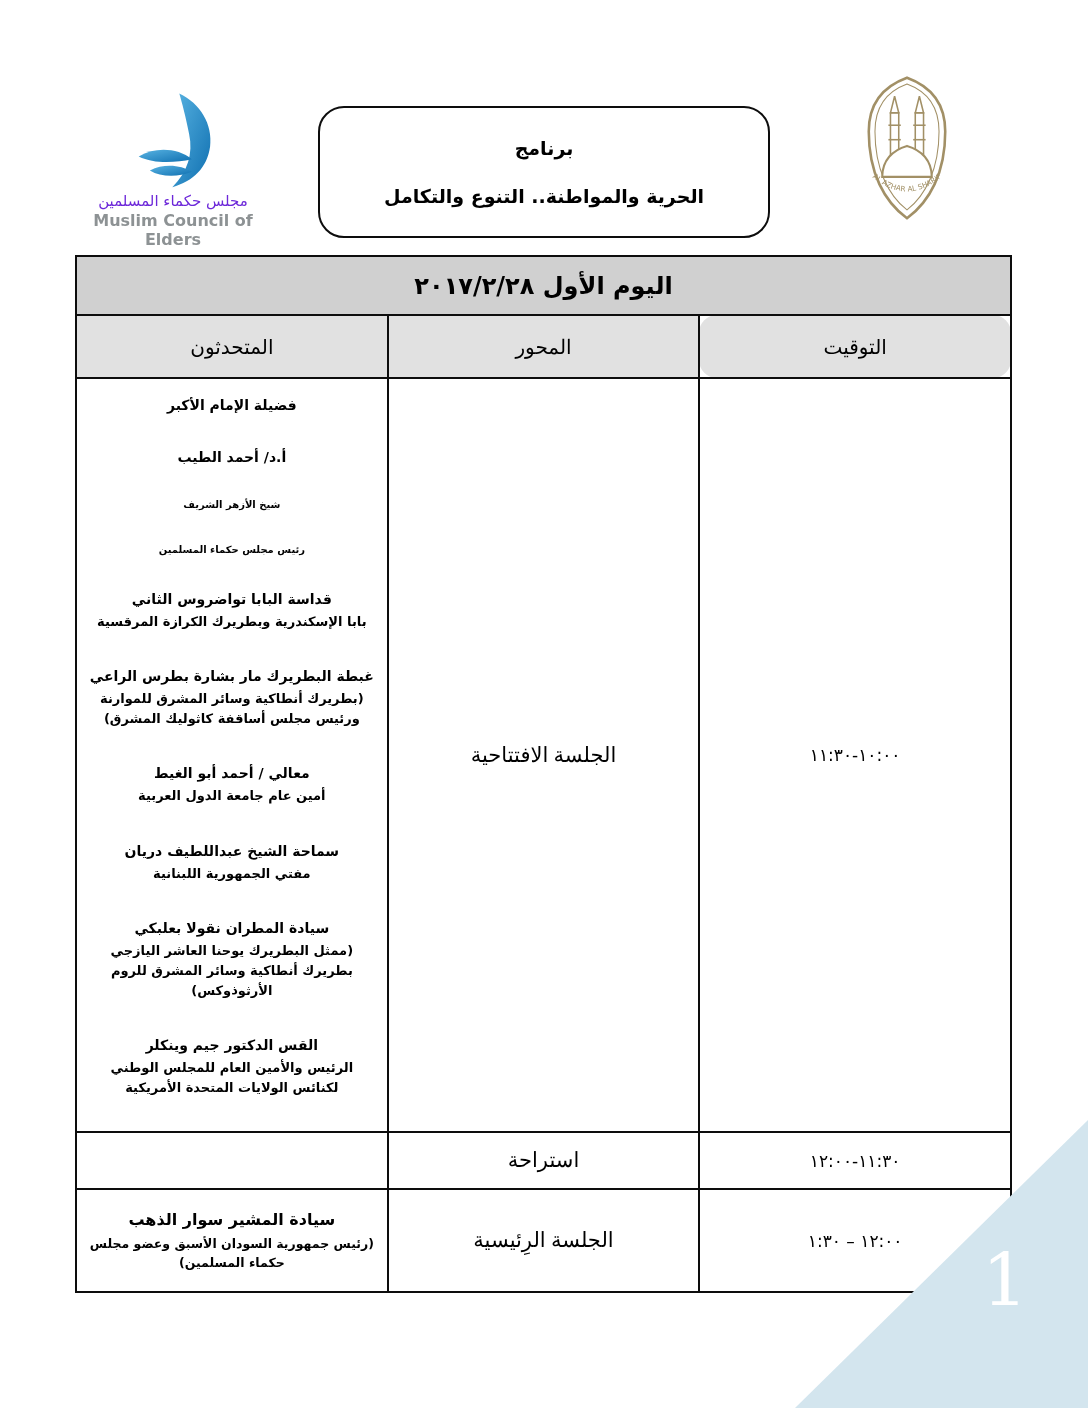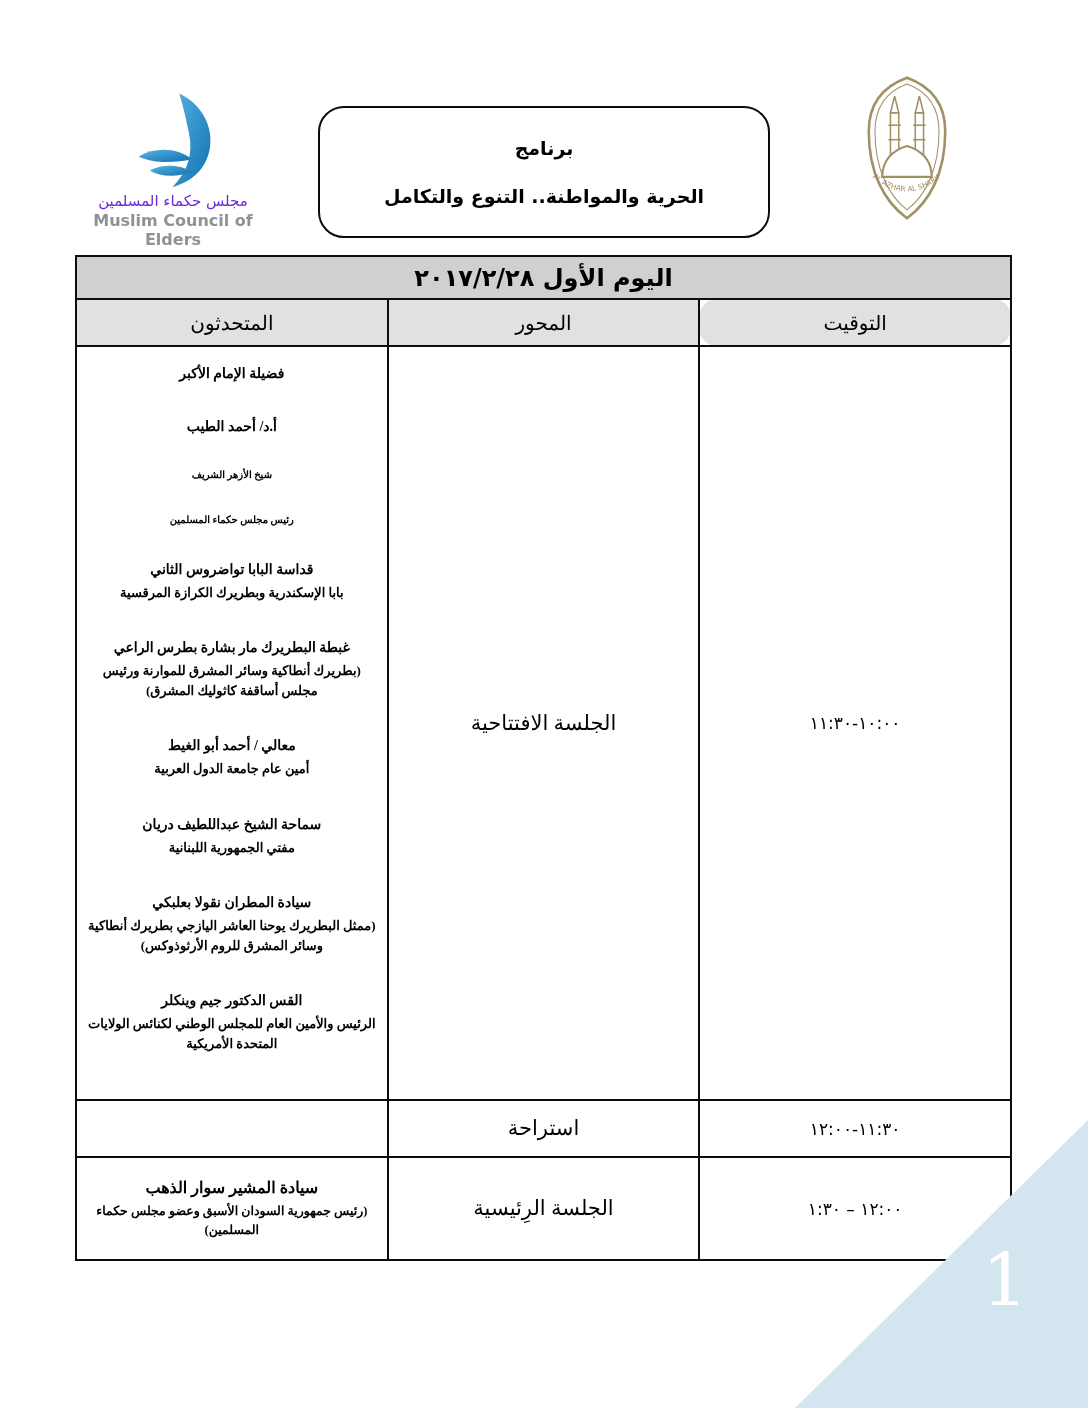--- a/index.html
+++ b/index.html
@@ -20,24 +20,24 @@
   .title-line1{font-size:19px;font-weight:700;}
   .title-line2{font-size:20px;font-weight:700;}
   .title-line3{font-size:19px;font-weight:700;}
 
   .azhar-logo{position:absolute;left:845px;top:70px;width:124px;height:158px;}
   .azhar-logo svg{width:100%;height:100%;}
 
   
   table.schedule{position:absolute;left:75px;top:255px;width:937px;
                  border-collapse:collapse;table-layout:fixed;direction:rtl;}
-  table.schedule td{border:2.5px solid #0d0d0d;padding:0;}
+  table.schedule td{border:2.5px solid #0d0d0d;padding:8px;}
   td.col-time{width:167px;border-radius:18px;}
   td.col-axis{width:388px;font-family:Liberation Serif, serif;}
-  td.col-speakers{width:382px;font-family:Liberation Serif, serif;}
+  td.col-speakers{width:382px;}
 
   .day-cell{height:41px;background:#d0d0d0;text-align:center;vertical-align:middle;
             font-size:24px;font-weight:700;}
   .head-cell{height:45px;background:#e1e1e1;text-align:center;vertical-align:middle;
              font-size:20px;}
   .time-cell{text-align:center;vertical-align:middle;font-size:17px;font-weight:400;}
   .axis-cell{text-align:center;vertical-align:middle;font-size:21px;}
   .speakers-cell{vertical-align:top;text-align:center;padding:12px 10px 8px 10px !important;}
 
   .spk{font-weight:700;direction:rtl;}

